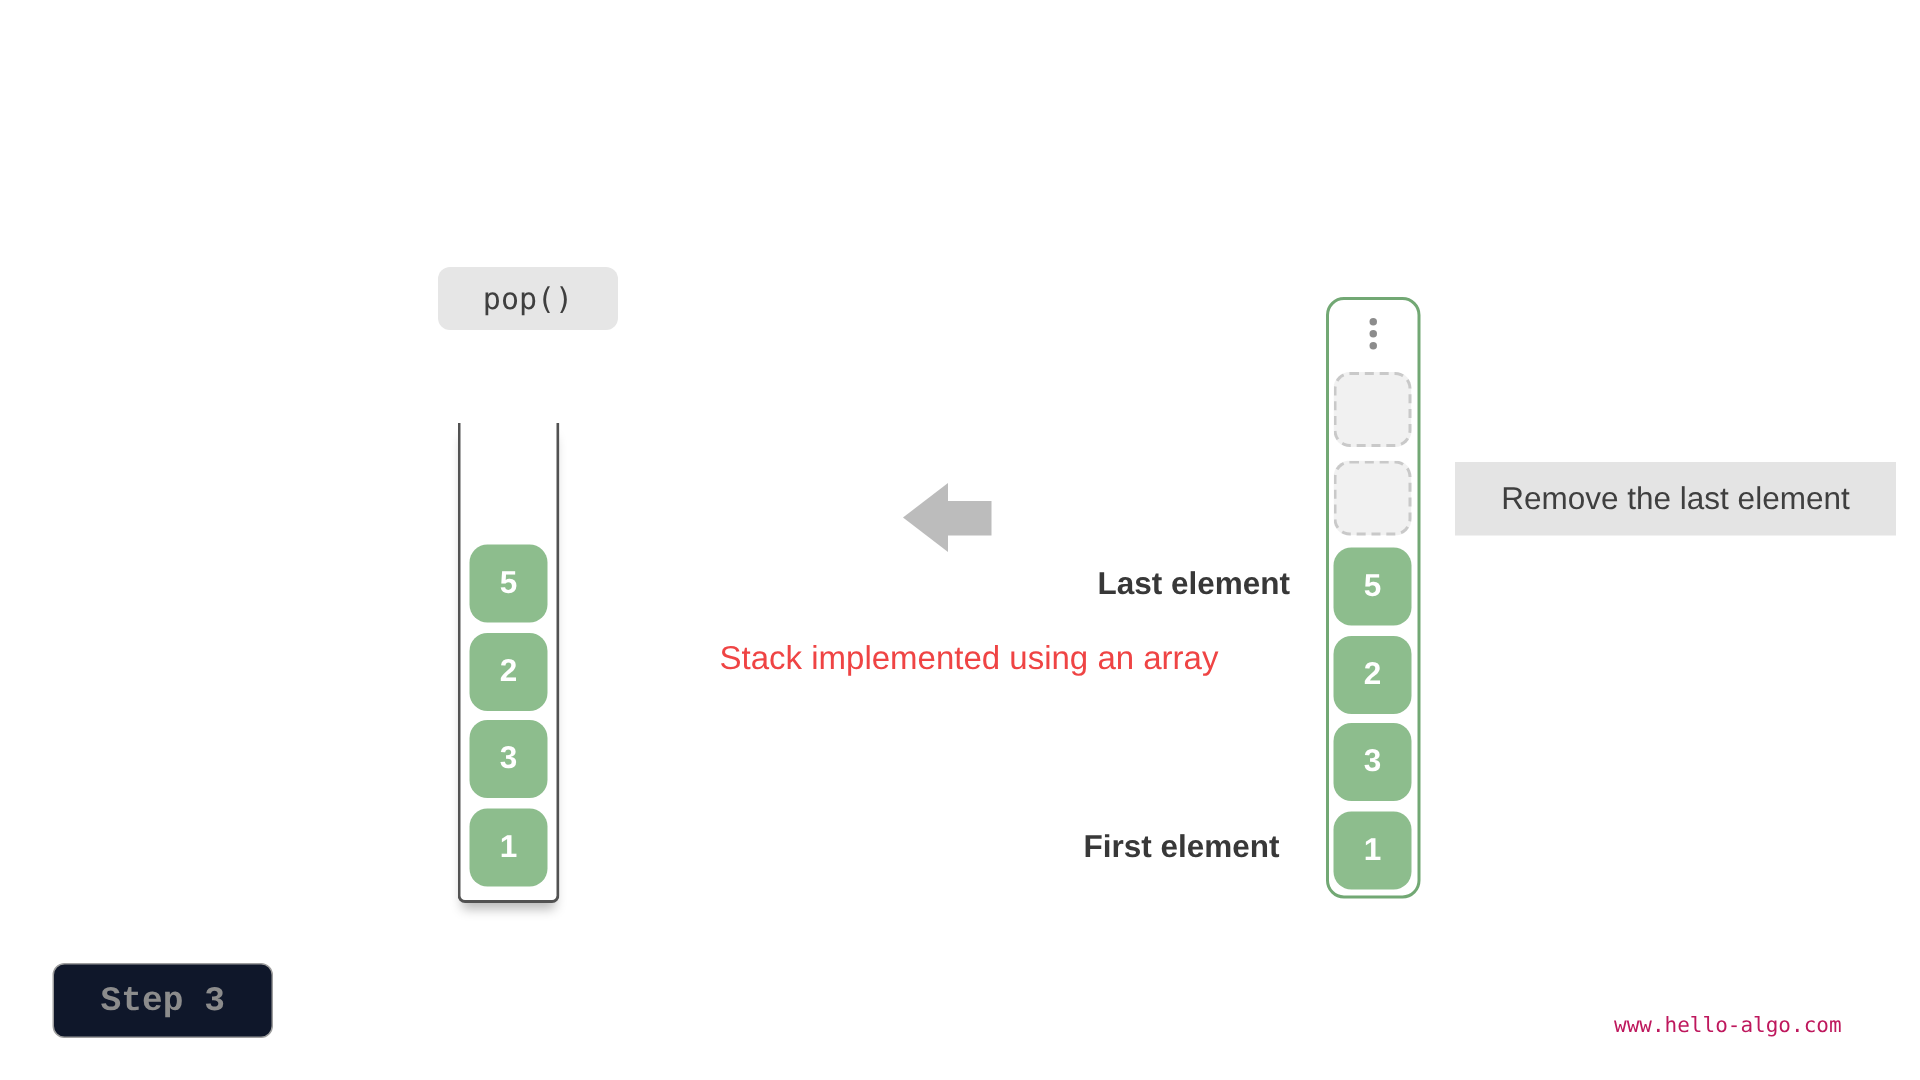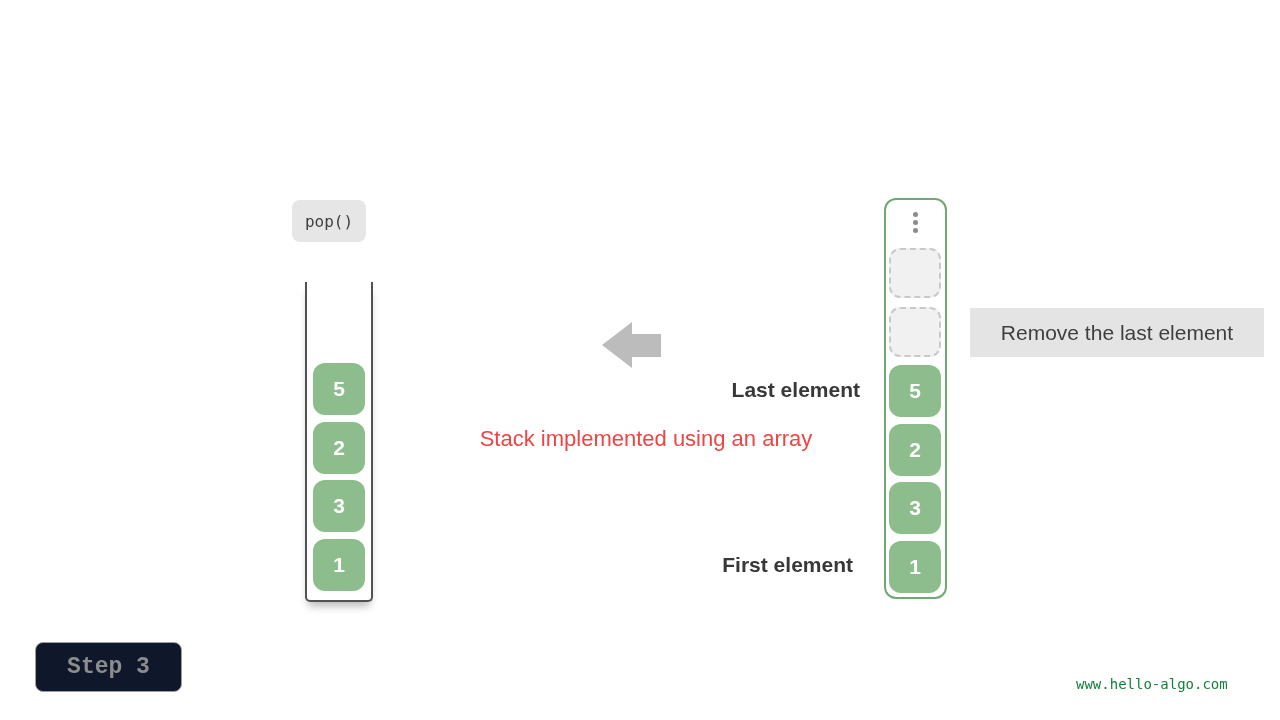--- a/index.html
+++ b/index.html
@@ -13,27 +13,27 @@
     width: 1280px;
     height: 720px;
     background: #ffffff;
     overflow: hidden;
   }
 
   
   .op-box {
     position: absolute;
     left: 292px; top: 178px;
-    width: 74px; height: 42px;
+    width: 120px; height: 42px;
     background: #e6e6e6;
     border-radius: 8px;
     font-family: "DejaVu Sans Mono", monospace;
-    font-size: 16px;
+    font-size: 20px;
     color: #3f3f3f;
-    display: flex; align-items: center; justify-content: center; margin-top: 22px;
+    display: flex; align-items: center; justify-content: center;
   }
 
   
   .left-stack {
     position: absolute;
     left: 305px; top: 282px;
     width: 68px; height: 320px;
     box-sizing: border-box;
     border-left: 2px solid #525252;
     border-right: 2px solid #525252;
@@ -160,21 +160,21 @@
     color: #8c8c8c;
     display: flex; align-items: center; justify-content: center;
   }
 
   
   .watermark {
     position: absolute;
     left: 1076px; top: 676px;
     font-family: "DejaVu Sans Mono", monospace;
     font-size: 14px;
-    color: #15803d;
+    color: #be185d;
   }
 </style>
 </head>
 <body>
 
 <div class="canvas">
 
   <div class="op-box">pop()</div>
 
   <div class="left-stack">

